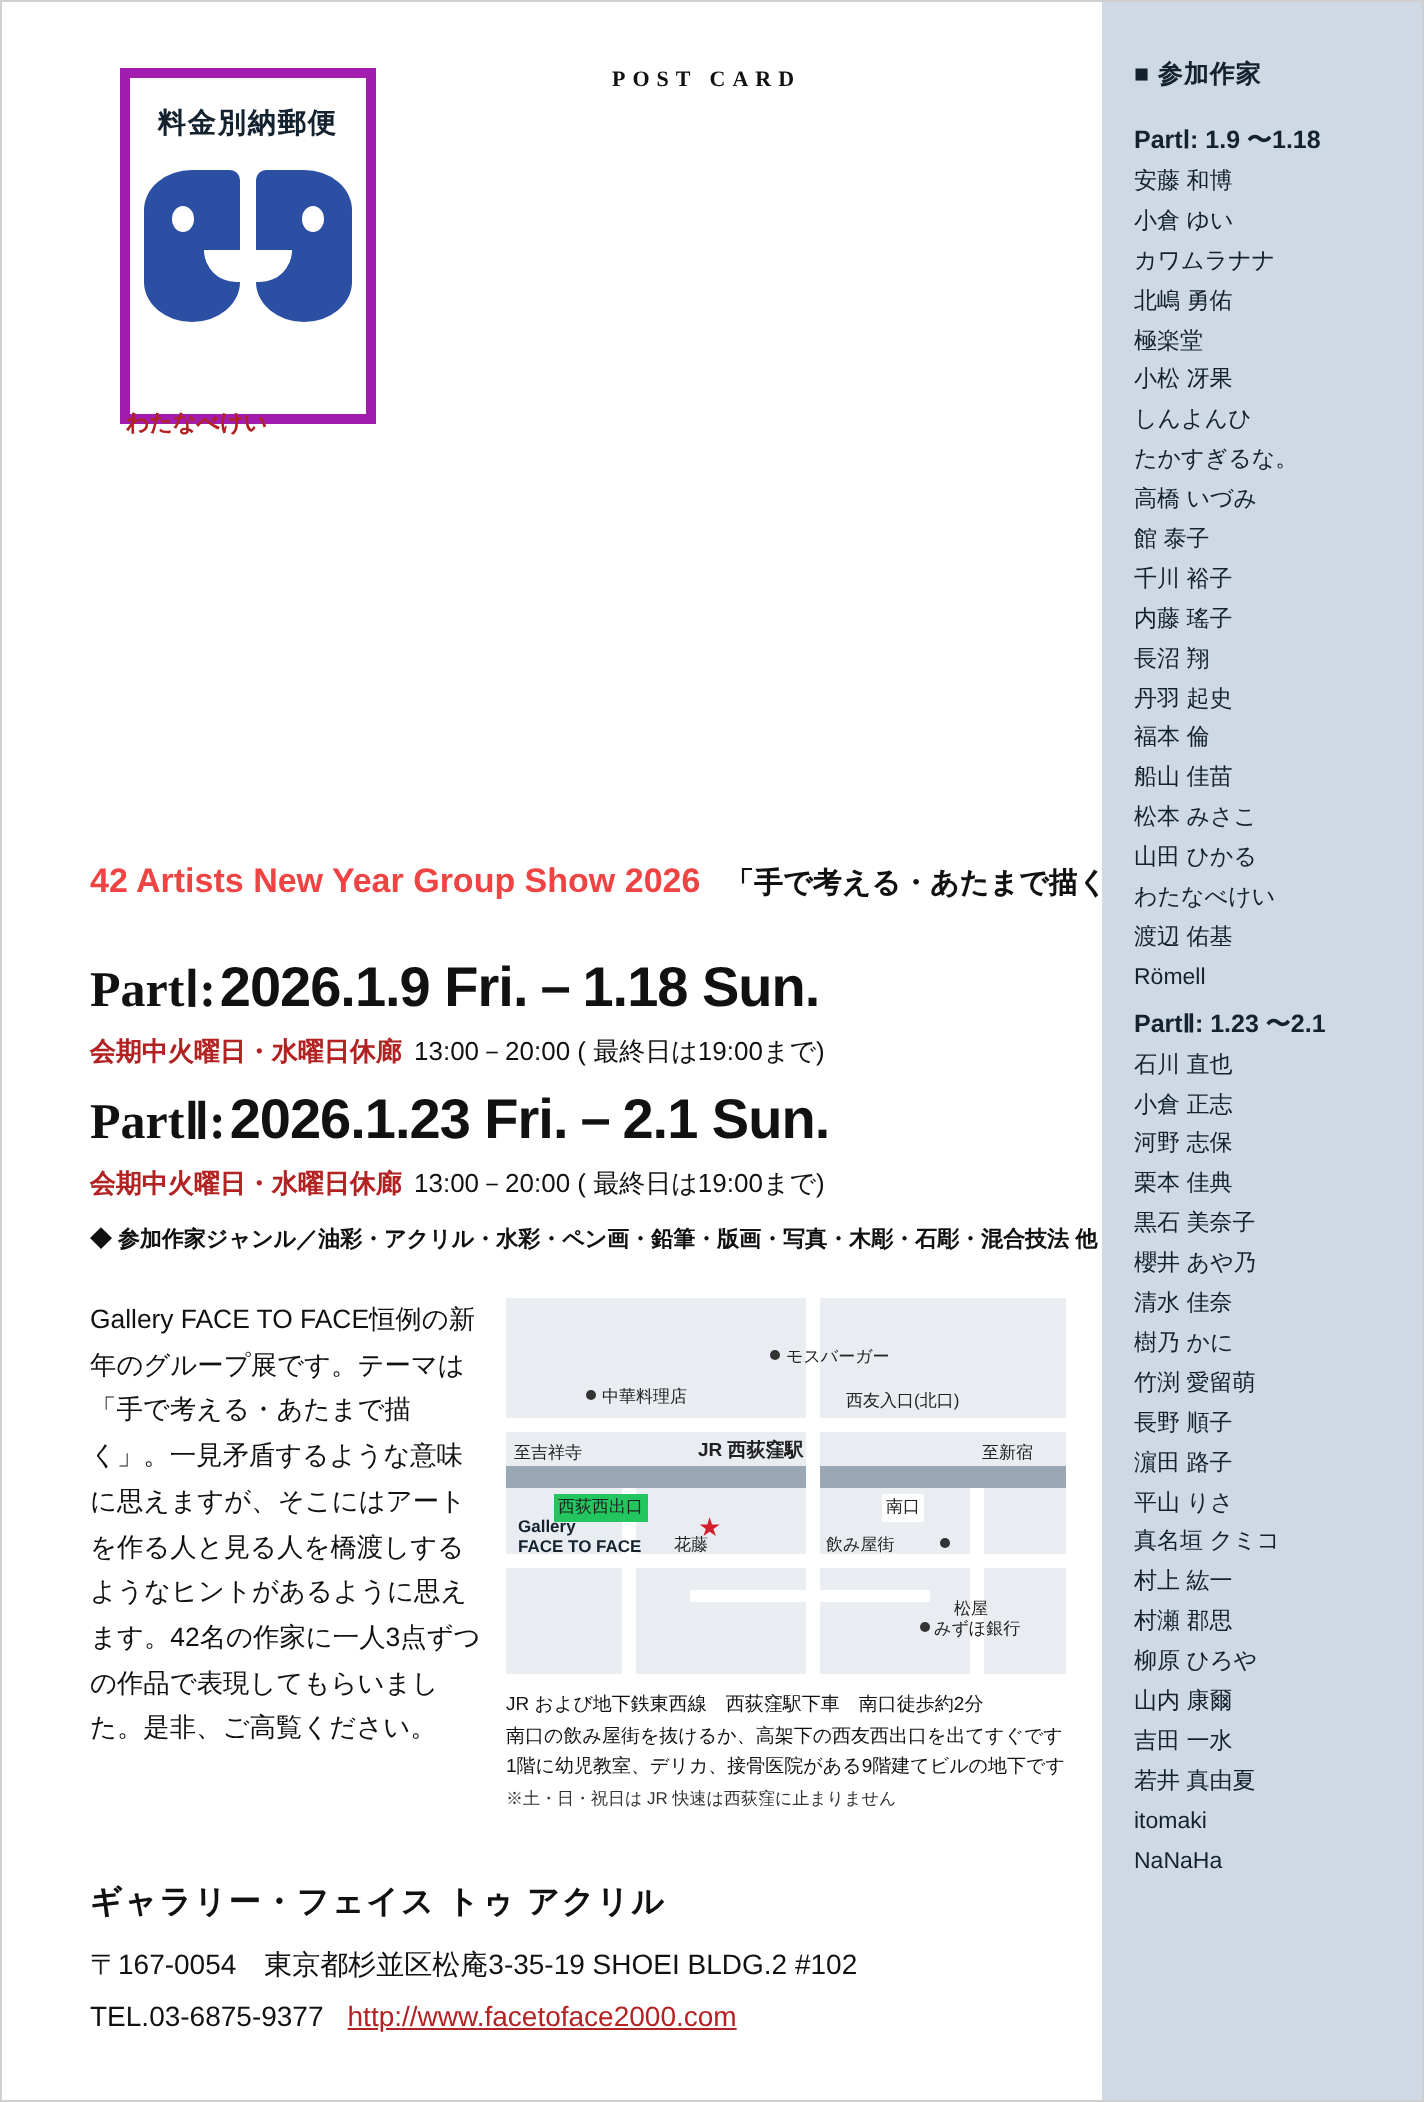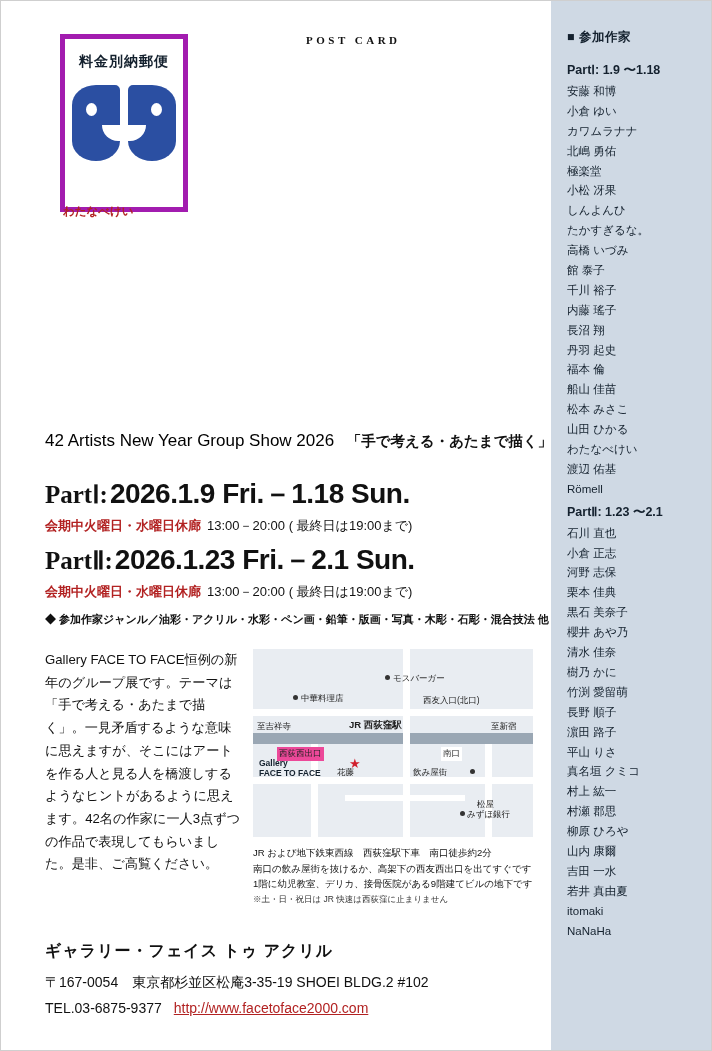--- a/index.html
+++ b/index.html
@@ -147,22 +147,22 @@
   
   .title-line {
     position: absolute;
     top: 430px;
     left: 44px;
     width: 490px;
     white-space: nowrap;
   }
   .title-en {
     font-size: 17px;
-    font-weight: normal;
-    color: #000000;
+    font-weight: bold;
+    color: #ef4444;
     font-family: "Liberation Sans", sans-serif;
     letter-spacing: 0px;
   }
   .title-jp {
     font-size: 14.5px;
     font-weight: bold;
     color: #111;
     margin-left: 8px;
   }
 
@@ -382,21 +382,21 @@
 
         <div class="map-lbl" style="left:48px; top:44px;">中華料理店</div>
         <div class="dot" style="left:40px; top:46px;"></div>
 
         <div class="map-lbl" style="left:170px; top:46px;">西友入口(北口)</div>
 
         <div class="map-lbl" style="left:4px; top:72px;">至吉祥寺</div>
         <div class="map-lbl b" style="left:96px; top:70px; font-size:9.5px;">JR 西荻窪駅</div>
         <div class="map-lbl" style="left:238px; top:72px;">至新宿</div>
 
-        <div class="map-lbl" style="left:24px; top:98px; background:#ec4899; padding:1px 2px;">西荻西出口</div>
+        <div class="map-lbl" style="left:24px; top:98px; background:#22c55e; padding:1px 2px;">西荻西出口</div>
         <div class="map-lbl" style="left:188px; top:98px; background:#ffffff; padding:1px 2px;">南口</div>
 
         <div class="map-lbl" style="left:84px; top:118px;">花藤</div>
         <div class="map-lbl" style="left:160px; top:118px;">飲み屋街</div>
         <div class="map-lbl" style="left:224px; top:118px;margin-top:32px;">松屋</div>
         <div class="dot" style="left:217px; top:120px;"></div>
         <div class="map-lbl" style="left:214px; top:160px;">みずほ銀行</div>
         <div class="dot" style="left:207px; top:162px;"></div>
 
         <div class="star" style="left:96px; top:108px;">★</div>

